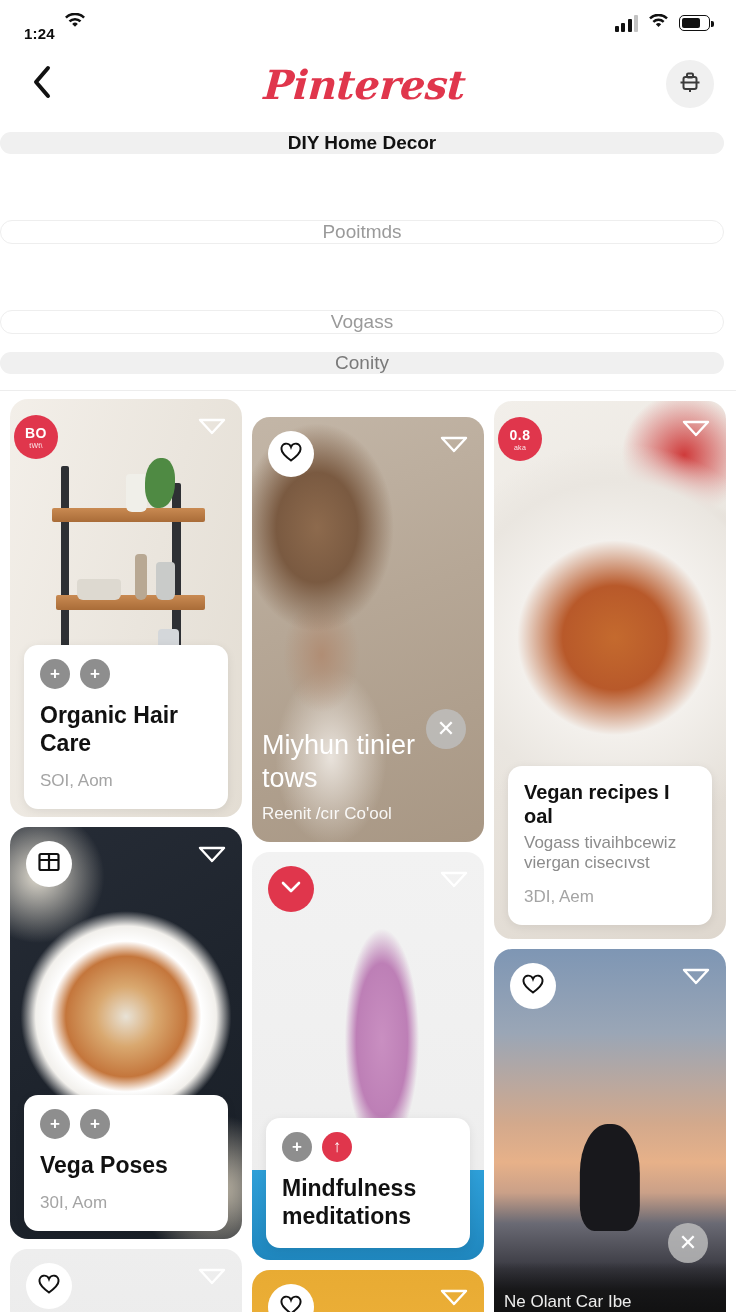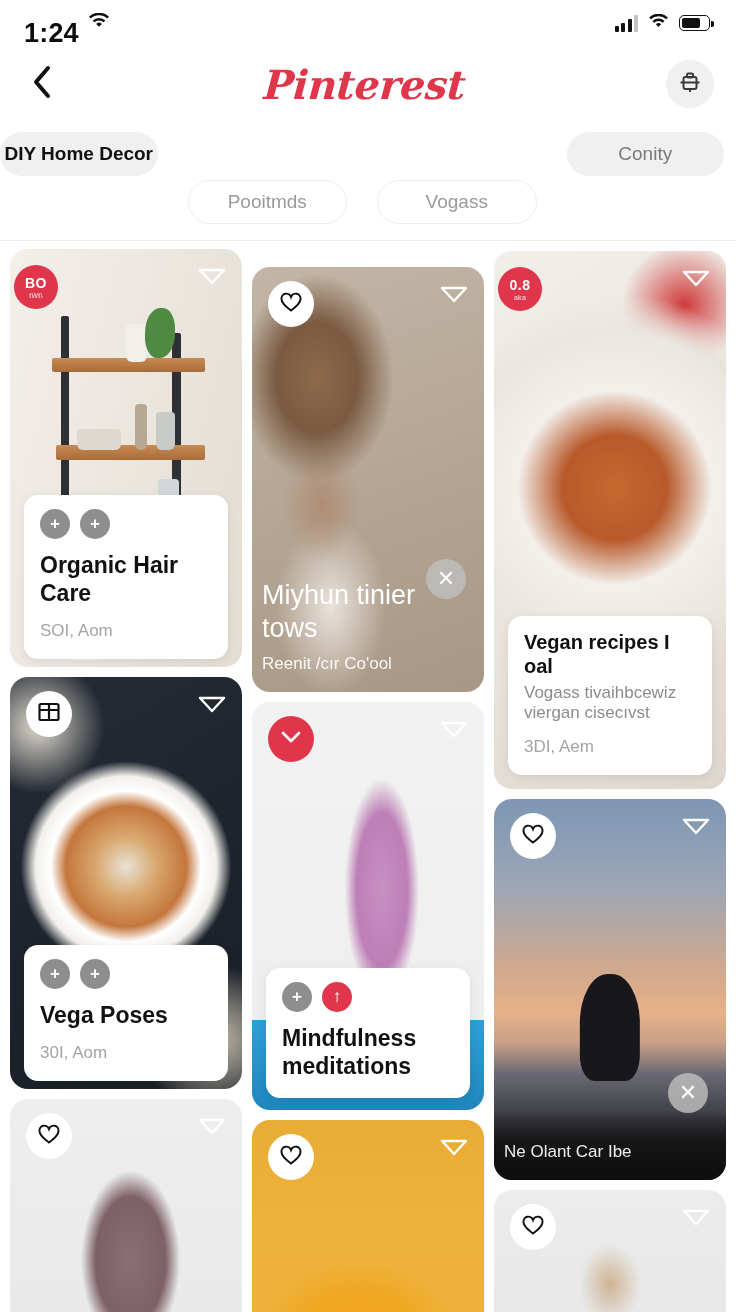--- a/index.html
+++ b/index.html
@@ -10,21 +10,21 @@
     overflow:hidden;
   }
   .phone{ position:relative; width:736px; height:1312px; background:#fff; }
 
   
   .statusbar{
     height:46px; display:flex; align-items:center;
     justify-content:space-between; padding:0 26px 0 24px;
   }
   .sb-left{ display:flex; align-items:center; gap:9px; }
-  .sb-time{ font-size:27px; font-weight:700; color:#0d0d0d; letter-spacing:.2px;margin-top:20px; }
+  .sb-time{ font-size:15px; font-weight:700; color:#0d0d0d; letter-spacing:.2px;margin-top:20px; }
   .sb-right{ display:flex; align-items:center; gap:10px; }
   .wifi-glyph{ display:block; }
   .signal{ display:flex; align-items:flex-end; gap:2.5px; height:17px; }
   .signal i{ width:4px; background:#111; border-radius:1px; display:block; }
   .signal i:nth-child(1){ height:6px; }
   .signal i:nth-child(2){ height:9px; }
   .signal i:nth-child(3){ height:13px; }
   .signal i:nth-child(4){ height:17px; background:#c3c3c3; }
   .battery{ position:relative; width:31px; height:16px; border:1.8px solid #111;
             border-radius:5px; padding:1.6px; }
@@ -45,22 +45,23 @@
     transform:skewX(-4deg);
   }
   .hdr-action{
     width:48px; height:48px; border-radius:50%;
     background:#f0f0f0; display:flex; align-items:center; justify-content:center;
     cursor:pointer;
   }
 
   
   .chips{
-    display:flex; gap:30px; padding:10px 12px 16px 0;
+    display:flex; gap:18px; padding:10px 12px 16px 0;
     border-bottom:1px solid #ededed;
+    flex-direction:column;
   }
   .chip{
     flex:1 1 0; height:44px; border-radius:22px;
     display:flex; align-items:center; justify-content:center;
     font-size:19px; white-space:nowrap; cursor:pointer;
   }
   .chip.active{ background:#f0f0f0; color:#111; font-weight:600; }
   .chip.outline{ background:#fff; border:1.5px solid #eeeeee; color:#9a9a9a;margin-top:48px; }
   .chip.filled{ background:#f0f0f0; color:#7a7a7a; }
 

